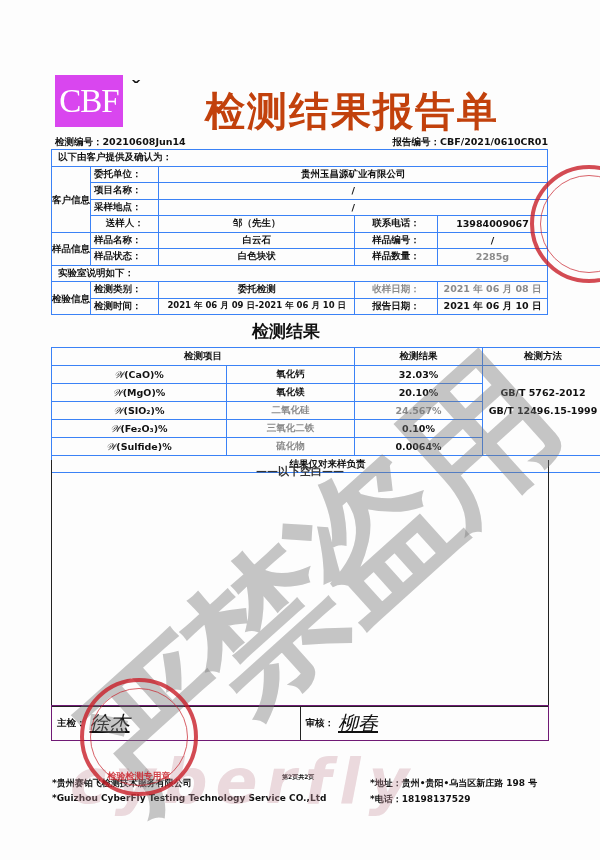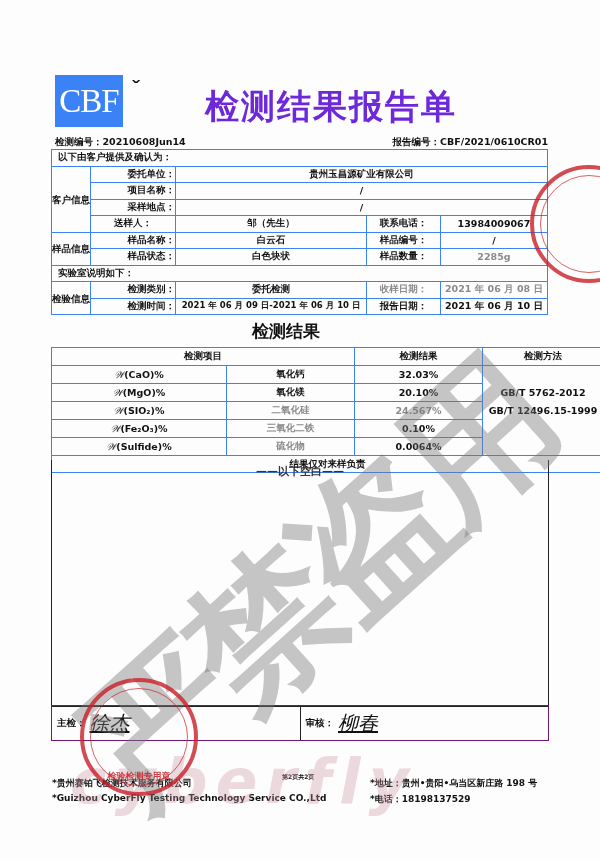--- a/index.html
+++ b/index.html
@@ -1,30 +1,30 @@
 <!DOCTYPE html>
 <html><head>
 <meta charset="utf-8">
 <style>
   html,body{margin:0;padding:0;background:#fff;}
   body{width:600px;height:860px;position:relative;overflow:hidden;font-family:"DejaVu Sans","Liberation Sans",sans-serif;color:#111;}
   .page{position:absolute;left:0;top:0;width:600px;height:860px;background:#fdfdfd;}
-  .logo{position:absolute;left:55px;top:75px;width:68px;height:52px;background:#3b82f6;color:#fff;font-family:"Liberation Serif","DejaVu Serif",serif;font-size:33px;line-height:52px;text-align:center;letter-spacing:-1px;}
+  .logo{position:absolute;left:55px;top:75px;width:68px;height:52px;background:#d946ef;color:#fff;font-family:"Liberation Serif","DejaVu Serif",serif;font-size:33px;line-height:52px;text-align:center;letter-spacing:-1px;}
   .logo-mark{position:absolute;left:132px;top:78px;font-size:16px;font-weight:bold;color:#111;transform:scaleX(1.4);}
-  .title{position:absolute;left:205px;top:84px;font-size:34px;font-weight:bold;letter-spacing:2px;color:#6d28d9;font-family:"DejaVu Sans",sans-serif;}
+  .title{position:absolute;left:205px;top:84px;font-size:40px;font-weight:bold;letter-spacing:2px;color:#c2410c;font-family:"DejaVu Sans",sans-serif;}
   .meta{position:absolute;top:136px;font-size:9.5px;font-weight:bold;}
   .meta.left{left:55px;}
   .meta.right{right:52px;}
   table{border-collapse:collapse;position:absolute;font-size:9.5px;}
   td{border:1px solid #3b82f6;padding:0;height:15px;text-align:center;font-weight:bold;white-space:nowrap;}
   .t1{left:51px;top:149px;width:497px;}
   .t1 td{height:15.5px;}
   .t1 .sect{text-align:left;padding-left:6px;}
   .t1 .grp{width:32px;line-height:17px;}
-  .t1 .lab{width:66px;text-align:right;padding-left:24px;}
+  .t1 .lab{width:66px;text-align:left;padding-left:3px;}
   .t1 .lab.c{text-align:center;padding-left:0;}
   .faded{color:#8a8a8a;}
   .sub-title{position:absolute;left:252px;top:320px;font-size:17px;font-weight:bold;}
   .t2{left:51px;top:347px;width:553px;}
   .t2 td{height:17px;}
   .t2 .formula{font-style:normal;}
   .t2 .formula i{font-family:"DejaVu Serif",serif;font-style:italic;font-weight:normal;}
   .t2 .method{vertical-align:top;padding-top:18px;line-height:18px;}
   .t2 .note{height:16px;}
   .blank{position:absolute;left:51px;top:460px;width:496px;height:246px;border:1px solid #222;border-top:none;}

